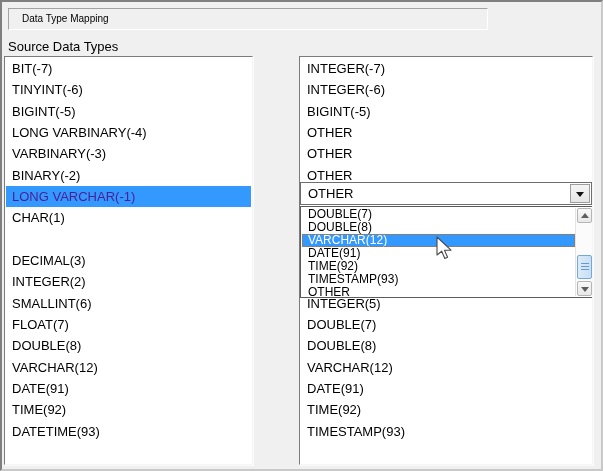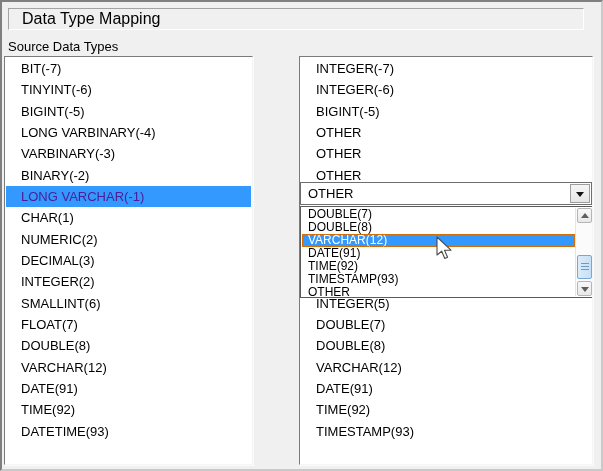--- a/index.html
+++ b/index.html
@@ -7,43 +7,43 @@
   .window {
     position:relative; width:603px; height:471px;
     background:#f0f0f0;
     border:2px solid;
     border-color:#7f7f7f #c9c9c9 #c9c9c9 #7f7f7f;
     font-family:"Liberation Sans", sans-serif;
     color:#000;
     overflow:hidden;
   }
   .header-bar {
-    position:absolute; left:6px; top:6px; width:576px; height:22px;
+    position:absolute; left:6px; top:6px; width:480px; height:22px;
     border:1px solid; border-color:#a3a3a3 #ffffff #ffffff #a3a3a3;
     background:#f0f0f0;
-    font-size:16px; line-height:20px; padding-left:13px;
+    font-size:10px; line-height:20px; padding-left:13px;
   }
   .panel-label {
     position:absolute; top:37px; height:16px;
     font-size:13px; line-height:16px;
   }
   .label-source { left:6px; }
   .label-target { left:305px; }
   .listbox {
     position:absolute; top:54px; height:409px;
     background:#ffffff;
     border:1px solid; border-color:#7b7b7b #f5f5f5 #f5f5f5 #7b7b7b;
     box-shadow:1px 1px 0 #fbfbfb;
     overflow:hidden;
   }
   .list-source { left:2px; width:249px; }
   .list-target { left:297px; width:294px; }
   .li {
     position:absolute; left:1px; right:1px; height:21.34px;
-    font-size:13px; line-height:21.34px; padding-left:15px;
+    font-size:13px; line-height:21.34px; padding-left:6px;
     white-space:nowrap; overflow:hidden; z-index:1;
   }
   .li.sel { background:#3399ff; color:#4c1d95; }
   .combo {
     position:absolute; left:0; right:0; top:125px; height:23px;
     background:#ffffff; border:1px solid #6e6e6e; z-index:4;
   }
   .combo-value {
     position:absolute; left:0; top:0; bottom:0; right:22px;
     font-size:13px; line-height:21px; padding-left:7px;
@@ -117,21 +117,20 @@
 
   <div class="listbox list-source" id="sourceList">
       <div class="li" style="top: 1px;">BIT(-7)</div>
       <div class="li" style="top: 22.34px;">TINYINT(-6)</div>
       <div class="li" style="top: 43.68px;">BIGINT(-5)</div>
       <div class="li" style="top: 65.02px;">LONG VARBINARY(-4)</div>
       <div class="li" style="top: 86.36px;">VARBINARY(-3)</div>
       <div class="li" style="top: 107.7px;">BINARY(-2)</div>
       <div class="li sel" style="top: 129.04px;">LONG VARCHAR(-1)</div>
       <div class="li" style="top: 150.38px;">CHAR(1)</div>
-      <div class="li" style="top: 171.72px;">NUMERIC(2)</div>
       <div class="li" style="top: 193.06px;">DECIMAL(3)</div>
       <div class="li" style="top: 214.4px;">INTEGER(2)</div>
       <div class="li" style="top: 235.74px;">SMALLINT(6)</div>
       <div class="li" style="top: 257.08px;">FLOAT(7)</div>
       <div class="li" style="top: 278.42px;">DOUBLE(8)</div>
       <div class="li" style="top: 299.76px;">VARCHAR(12)</div>
       <div class="li" style="top: 321.1px;">DATE(91)</div>
       <div class="li" style="top: 342.44px;">TIME(92)</div>
       <div class="li" style="top: 363.78px;">DATETIME(93)</div>
     </div>

